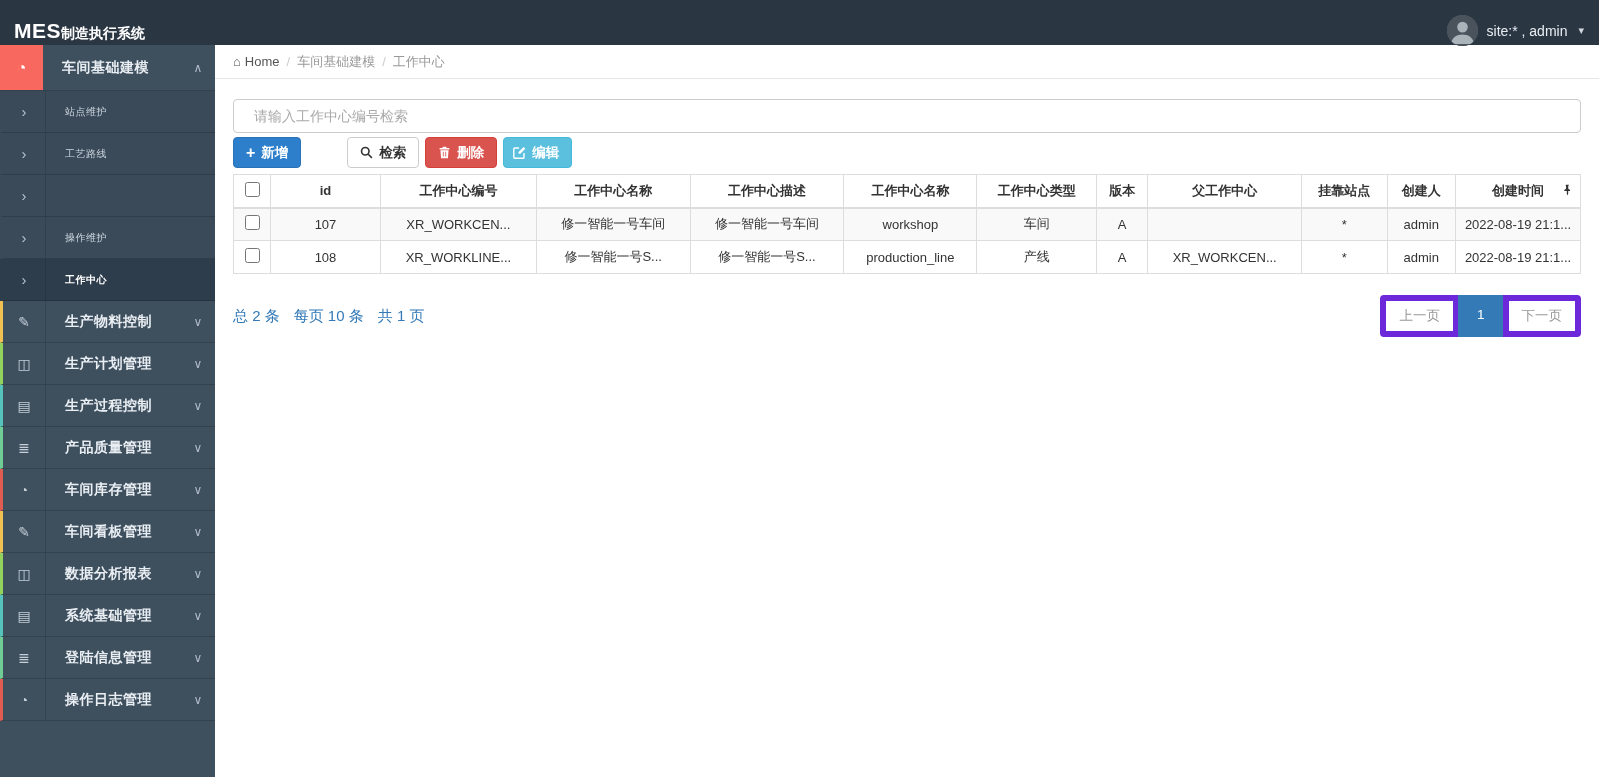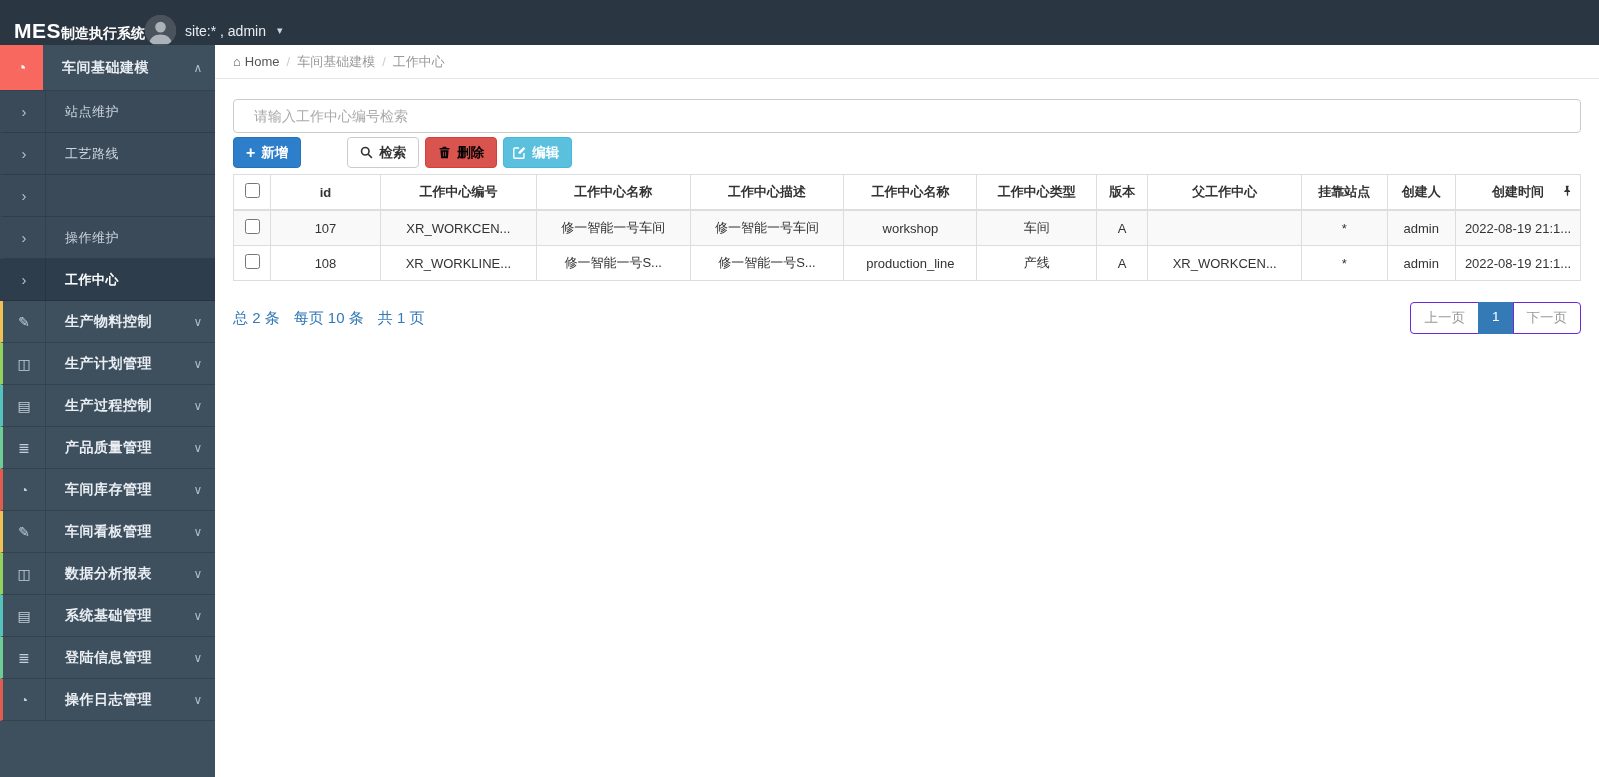--- a/index.html
+++ b/index.html
@@ -1,35 +1,35 @@
 <!DOCTYPE html>
 <html><head>
 <meta charset="utf-8">
 <style>
   * { margin:0; padding:0; box-sizing:border-box; }
   html,body { width:1599px; height:777px; font-family:"Liberation Sans","DejaVu Sans",sans-serif; background:#fff; overflow:hidden; }
 
   
-  .navbar { position:fixed; top:0; left:0; right:0; height:45px; background:#2b3643; display:flex; align-items:center; justify-content:flex-start; padding:16px 15px 0 14px; z-index:20; }
+  .navbar { position:fixed; top:0; left:0; right:0; height:45px; background:#2b3643; display:flex; align-items:center; justify-content:space-between; padding:16px 15px 0 14px; z-index:20; }
   .logo { color:#fff; display:flex; align-items:baseline; cursor:pointer; }
   .logo-bold { font-size:21px; font-weight:bold; letter-spacing:0.5px; }
   .logo-rest { font-size:14px; font-weight:bold; }
   .user-box { display:flex; align-items:center; gap:9px; color:#e8edf2; font-size:14px; cursor:pointer; }
   .avatar { width:31px; height:31px; border-radius:50%; overflow:hidden; display:block; background:#56606c; }
   .caret { font-size:11px; color:#cfd6dd; margin-left:2px; }
 
   
   .sidebar { position:fixed; top:45px; left:0; bottom:0; width:215px; background:#3e4f5e; z-index:15; }
   .side-item { display:flex; align-items:stretch; height:42px; background:#3e4f5e; border-bottom:1px solid rgba(0,0,0,0.16); border-left:3px solid transparent; cursor:pointer; }
   .side-item.parent { height:46px; border-left:none; }
   .icell { width:43px; min-width:43px; display:flex; align-items:center; justify-content:center; border-right:1px solid rgba(0,0,0,0.14); color:#c4cfd8; font-size:14px; }
   .parent .icell { background:#f9685f; color:#fff; font-size:16px; border-right:none; }
   .ilabel { flex:1; display:flex; align-items:center; padding-left:19px; font-size:14px; font-weight:bold; color:#e9eef3; letter-spacing:0.5px; }
   .ichev { width:34px; display:flex; align-items:center; justify-content:center; color:#aebbc6; font-size:12px; }
-  .sub .ilabel { font-weight:normal; color:#ccd6de; font-size:13px; }
+  .sub .ilabel { font-weight:normal; color:#ccd6de; font-size:10px; }
   .sub { background:#3a4a59; }
   .sub .icell { font-size:15px; color:#b9c5cf; border-right:1px solid rgba(0,0,0,0.12); }
   .sub.active { background:#2e3d4c; }
   .sub.active .ilabel { color:#ffffff; font-weight:bold; }
 
   
   .main { margin-left:215px; margin-top:45px; background:#fff; min-height:732px; }
   .breadcrumb { height:34px; display:flex; align-items:center; padding:0 18px; border-bottom:1px solid #e7e7e7; font-size:13px; color:#999; gap:7px; background:#fff; }
   .crumb-home { color:#555; display:flex; align-items:center; gap:4px; cursor:pointer; }
   .crumb-sep { color:#ccc; }
@@ -37,36 +37,36 @@
   .content { padding:20px 18px 0 18px; }
 
   .search-input { width:100%; height:34px; border:1px solid #ccc; border-radius:4px; padding:6px 20px; font-size:14px; color:#333; outline:none; font-family:inherit; }
   .search-input::placeholder { color:#a9a9a9; }
 
   .toolbar { margin-top:4px; display:flex; gap:6px; }
   .btn { height:31px; padding:0 12px; border-radius:4px; font-size:13.5px; display:inline-flex; align-items:center; gap:6px; cursor:pointer; border:1px solid transparent; font-family:inherit; font-weight:bold; }
   .btn svg { display:block; }
   .btn-add    { background:#2e7fcb; border-color:#2a72b8; color:#fff; }
   .btn-find   { background:#ffffff; border-color:#ccc; color:#333;margin-left:40px; }
-  .btn-delete { background:#d9534f; border-color:#d43f3a; color:#000000;justify-content:center; }
+  .btn-delete { background:#d9534f; border-color:#d43f3a; color:#ffffff;justify-content:center; }
   .btn-edit   { background:#5bc0de; border-color:#46b8da; color:#fff;padding-left:9px; }
   .plus-glyph { font-size:16px; font-weight:bold; line-height:1; }
 
   table { width:100%; border-collapse:collapse; margin-top:6px; font-size:13px; color:#333; }
-  th, td { border:1px solid #ddd; padding:8px 6px; text-align:center; height:33px; }
+  th, td { border:1px solid #ddd; padding:1px 6px; text-align:center; height:33px; }
   thead th { font-weight:bold; border-bottom-width:2px; position:relative; }
   tbody tr:nth-child(odd) { background:#f9f9f9; }
   .col-check { width:37px; }
   .cb { width:15px; height:15px; cursor:pointer; }
   .pin { position:absolute; right:8px; top:50%; transform:translateY(-50%); color:#333; cursor:pointer; }
 
   .pager-row { display:flex; justify-content:space-between; align-items:center; margin-top:21px; }
   .pager-summary { color:#337ab7; font-size:15px; display:flex; gap:14px; }
   .page-group { display:inline-flex; }
-  .page-btn { padding:6px 13px; font-size:13.5px; border:1px solid #6d28d9; background:#fff; color:#999; cursor:pointer; margin-left:-1px; }
+  .page-btn { padding:6px 13px; font-size:13.5px; border:6px solid #6d28d9; background:#fff; color:#999; cursor:pointer; margin-left:-1px; }
   .page-btn:first-child { border-top-left-radius:4px; border-bottom-left-radius:4px; margin-left:0; }
   .page-btn:last-child { border-top-right-radius:4px; border-bottom-right-radius:4px; }
   .page-btn.active { background:#337ab7; border-color:#337ab7; color:#fff; }
 </style>
 </head>
 <body>
 
 <div class="navbar">
   <div class="logo">
     <span class="logo-bold">MES</span>

